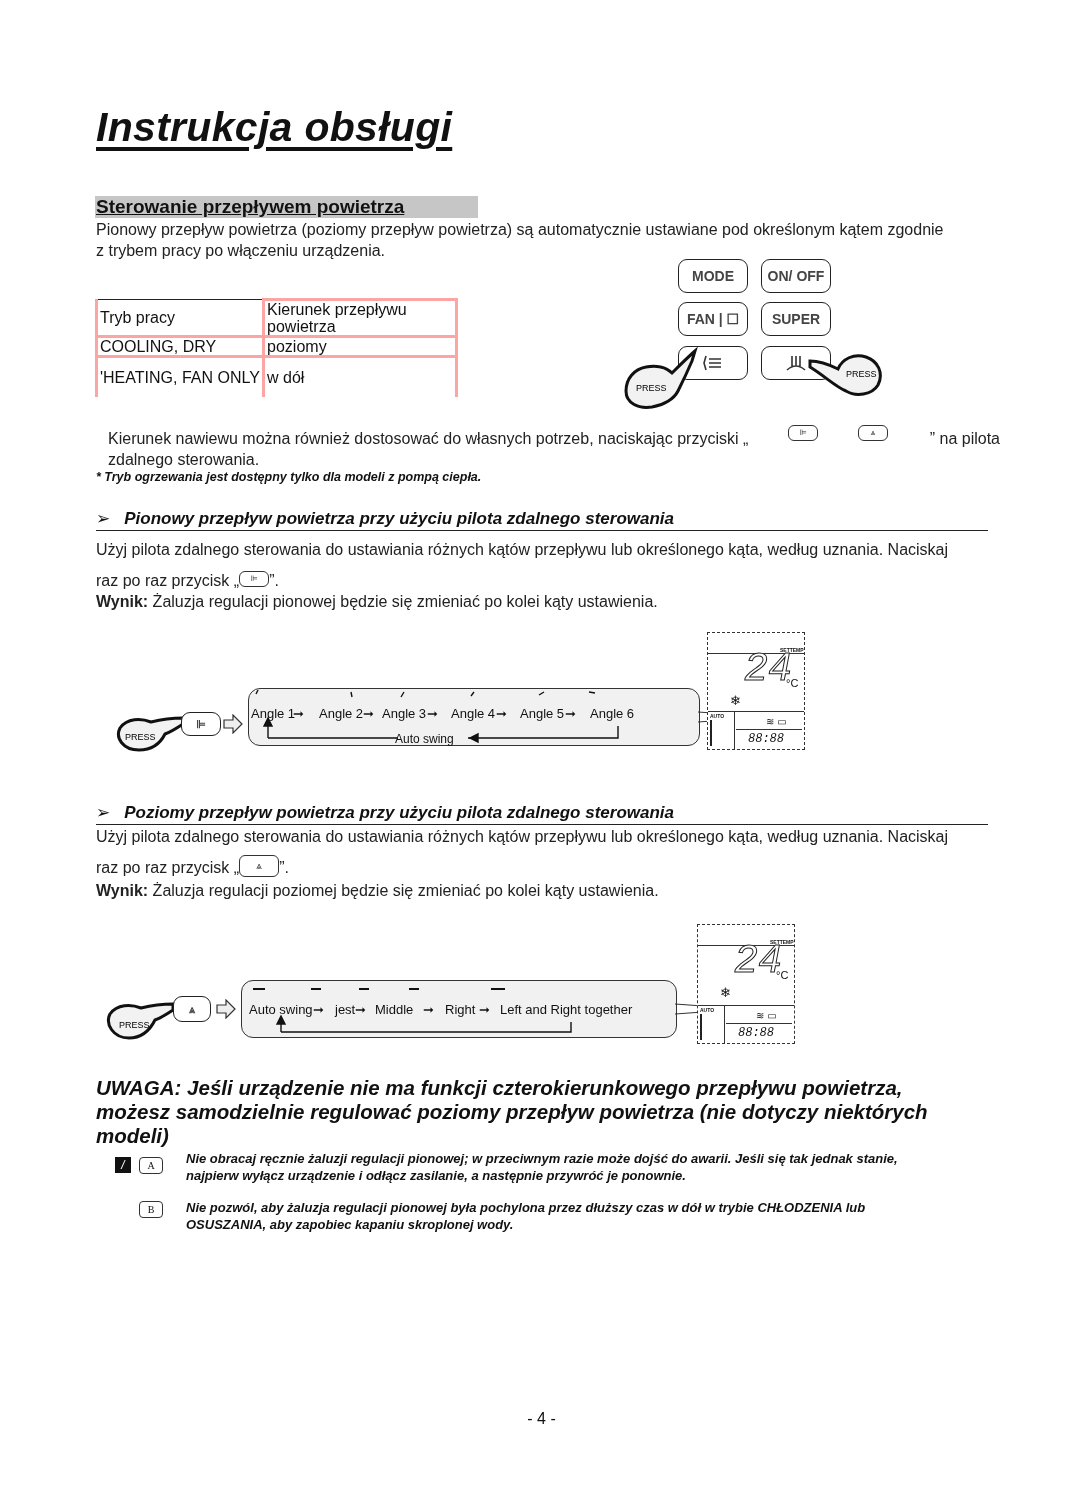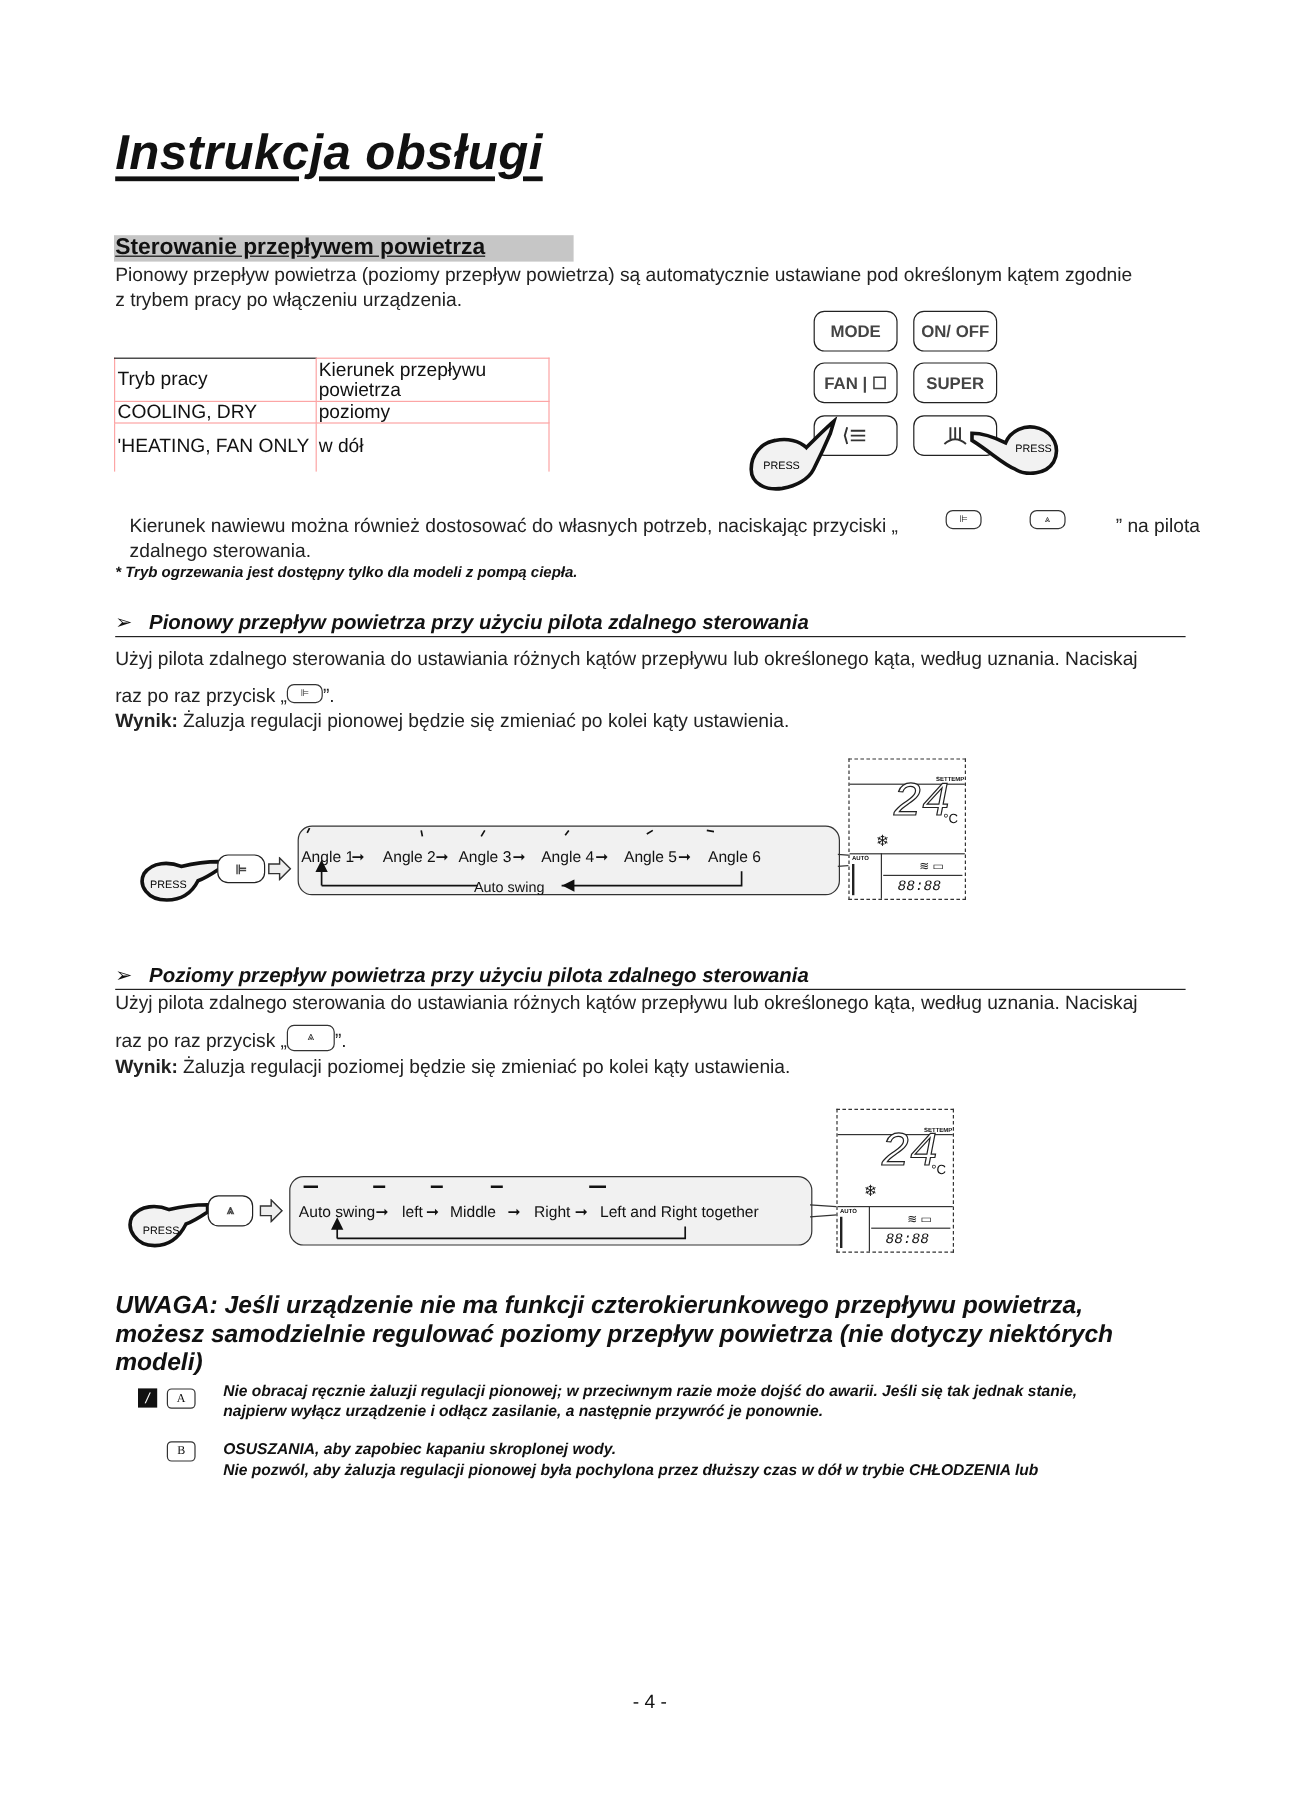--- a/index.html
+++ b/index.html
@@ -3,21 +3,21 @@
 <meta charset="utf-8">
 <style>
   html, body { margin:0; padding:0; background:#ffffff; }
   body { width:1083px; height:1508px; position:relative; overflow:hidden; color:#111; font-family:"Liberation Sans", sans-serif; }
   .abs { position:absolute; }
   .title { left:96px; top:104px; font-size:41px; font-weight:bold; font-style:italic; text-decoration:underline; text-decoration-thickness:4px; text-underline-offset:6px; letter-spacing:0.3px; }
   .section-title { left:95px; top:196px; width:382px; height:22px; background:#c6c6c6; font-size:19px; font-weight:bold; text-decoration:underline; line-height:22px; padding-left:1px; }
   .para { font-size:16px; line-height:21px; color:#222; }
   .cond { font-family:"Liberation Sans Narrow","Liberation Sans", sans-serif; }
   table.mode { border-collapse:collapse; font-size:16px; line-height:17px; }
-  table.mode td { border:1px solid #fca5a5; padding:0 2px; vertical-align:middle; }
+  table.mode td { border:3px solid #fca5a5; padding:0 2px; vertical-align:middle; }
   .note-star { font-size:12.5px; font-weight:bold; font-style:italic; }
   .sub-head { font-size:17px; font-weight:bold; font-style:italic; }
   .sub-line { height:1px; background:#222; }
   .btn { position:absolute; border:1.5px solid #222; border-radius:9px; background:#fff; display:flex; align-items:center; justify-content:center; font-size:14px; font-weight:bold; color:#444; }
   .inline-btn { display:inline-block; border:1px solid #333; border-radius:6px; width:28px; height:14px; vertical-align:middle; position:relative; top:-3px; font-size:8px; text-align:center; line-height:14px; }
   .flow-box { position:absolute; border:1.3px solid #333; border-radius:12px; background:#f1f1f1; }
   .flow-text { position:absolute; font-size:13px; color:#111; white-space:nowrap; }
   .lcd { position:absolute; border:1px dashed #333; background:#fff; }
   .uwaga { left:96px; top:1076px; width:880px; font-size:20.5px; font-weight:bold; font-style:italic; line-height:24px; }
   .warn-text { font-size:13px; font-weight:bold; font-style:italic; line-height:17px; }
@@ -168,21 +168,21 @@
     <path d="M68 8 C54 8 44 10 36 12 C26 8 12 8 5 18 C0 28 8 42 24 42 C38 42 46 32 50 24 C56 22 62 18 68 14 Z" fill="#f2f2f2" stroke="#111" stroke-width="3"></path>
     <text x="14" y="32" font-size="9" font-family="Liberation Sans, sans-serif">PRESS</text>
   </svg>
   <div class="btn" style="left:68px; top:74px; width:36px; height:24px; font-size:11px;">⩓</div>
   <svg class="abs" style="left:111px; top:77px;" width="20" height="20" viewBox="0 0 20 20">
       <path d="M1 6 H10 V1 L19 10 L10 19 V14 H1 Z" fill="#eee" stroke="#333" stroke-width="1.2"></path>
     </svg>
   <div class="flow-box" style="left:136px; top:58px; width:434px; height:56px;"></div>
   <div class="flow-text" style="left:144px; top:80px;">Auto swing</div>
   <div class="flow-text" style="left:208px; top:80px;">➞</div>
-  <div class="flow-text" style="left:230px; top:80px;">left</div>
+  <div class="flow-text" style="left:230px; top:80px;">jest</div>
   <div class="flow-text" style="left:250px; top:80px;">➞</div>
   <div class="flow-text" style="left:270px; top:80px;">Middle</div>
   <div class="flow-text" style="left:318px; top:80px;">➞</div>
   <div class="flow-text" style="left:340px; top:80px;">Right</div>
   <div class="flow-text" style="left:374px; top:80px;">➞</div>
   <div class="flow-text" style="left:395px; top:80px;">Left and Right together</div>
   <svg class="abs" style="left:136px; top:60px;" width="440" height="54" viewBox="0 0 440 54">
     <g stroke="#111" stroke-width="1.4" fill="#111">
       <path d="M12 7 H24 M70 7 H80 M118 7 H128 M168 7 H178 M250 7 H264" fill="none" stroke-width="2"></path>
       <path d="M40 50 H330 V40" fill="none"></path>
@@ -212,17 +212,17 @@
 <div class="abs uwaga">UWAGA: Jeśli urządzenie nie ma funkcji czterokierunkowego przepływu powietrza, możesz samodzielnie regulować poziomy przepływ powietrza (nie dotyczy niektórych modeli)</div>
 
 <div class="abs" style="left:115px; top:1157px; width:16px; height:16px; background:#111; color:#fff; font-size:12px; font-style:italic; text-align:center; line-height:16px;">/</div>
 <div class="badge" style="left:139px; top:1157px;">A</div>
 <div class="abs warn-text" style="left:186px; top:1150px; width:800px;">
   <div>Nie obracaj ręcznie żaluzji regulacji pionowej; w przeciwnym razie może dojść do awarii. Jeśli się tak jednak stanie,</div>
   <div>najpierw wyłącz urządzenie i odłącz zasilanie, a następnie przywróć je ponownie.</div>
 </div>
 <div class="badge" style="left:139px; top:1201px;">B</div>
 <div class="abs warn-text" style="left:186px; top:1199px; width:800px;">
+  <div>Nie pozwól, aby żaluzja regulacji pionowej była pochylona przez dłuższy czas w dół w trybie CHŁODZENIA lub</div>
   <div>OSUSZANIA, aby zapobiec kapaniu skroplonej wody.</div>
-  <div>Nie pozwól, aby żaluzja regulacji pionowej była pochylona przez dłuższy czas w dół w trybie CHŁODZENIA lub</div>
 </div>
 
 <div class="abs page-num">- 4 -</div>
 
 </body></html>

